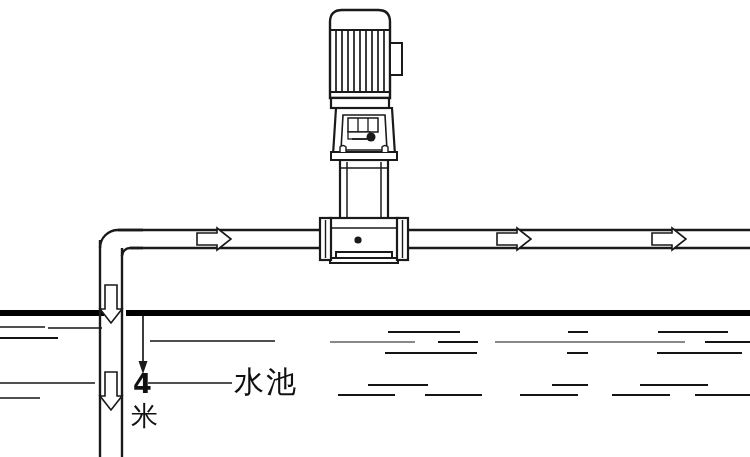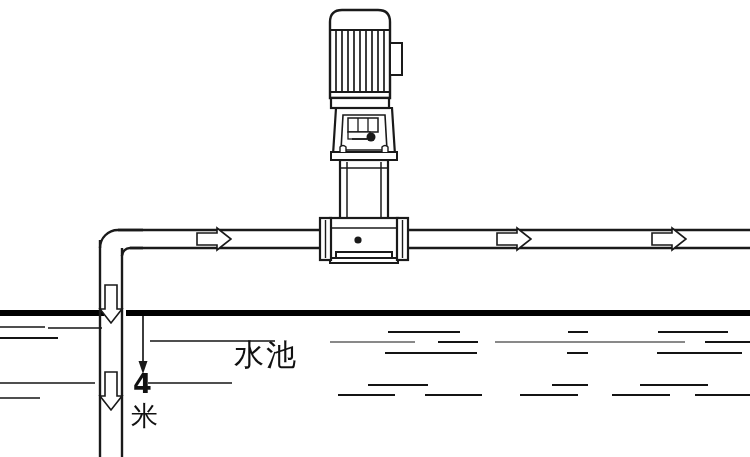--- a/index.html
+++ b/index.html
@@ -35,21 +35,21 @@
   .cjk-label {
     position: absolute;
     font-family: "DejaVu Sans", sans-serif;
     color: #111111;
     font-weight: 500;
     white-space: nowrap;
     line-height: 1;
   }
   #pool-label {
     left: 234px;
-    top: 340px;
+    top: 367px;
     font-size: 30px;
     letter-spacing: 2px;
   }
   #depth-number {
     left: 133px;
     top: 370px;
     font-size: 27px;
     font-weight: 700;
     font-family: "DejaVu Sans", sans-serif;
   }

